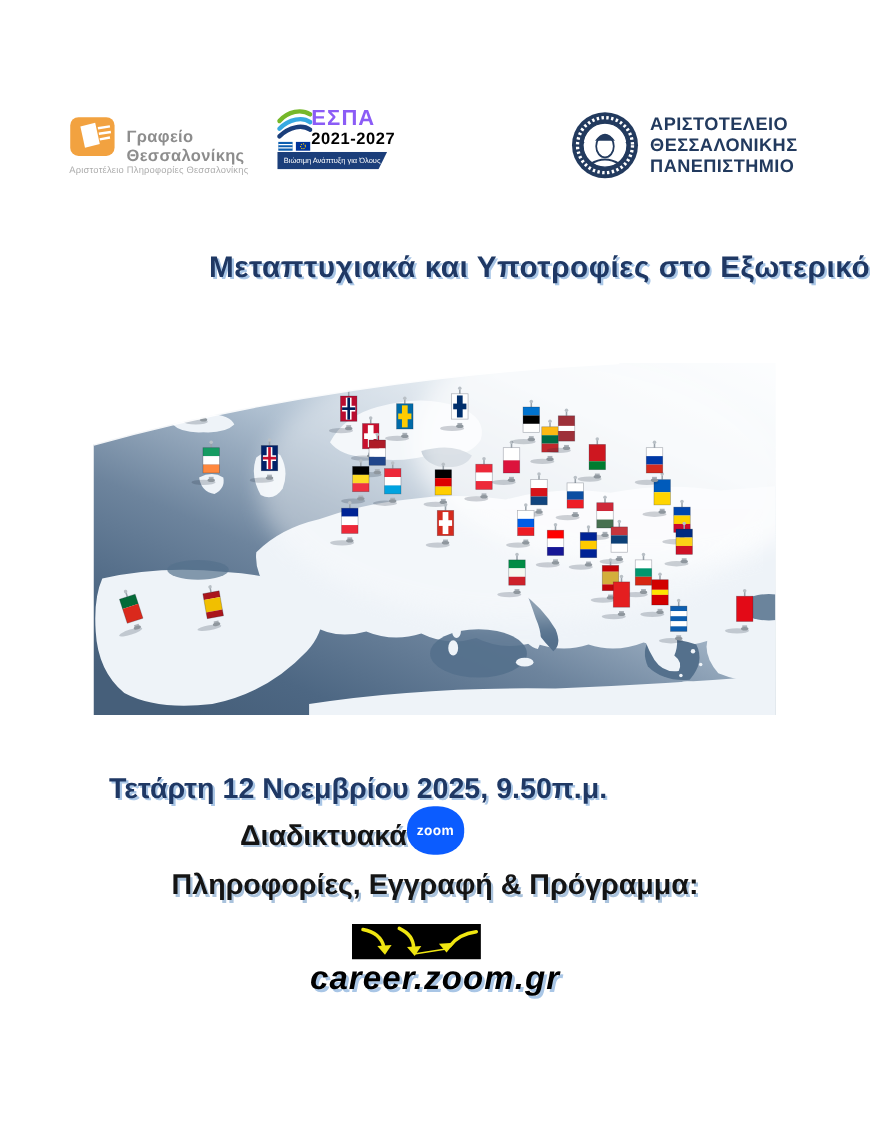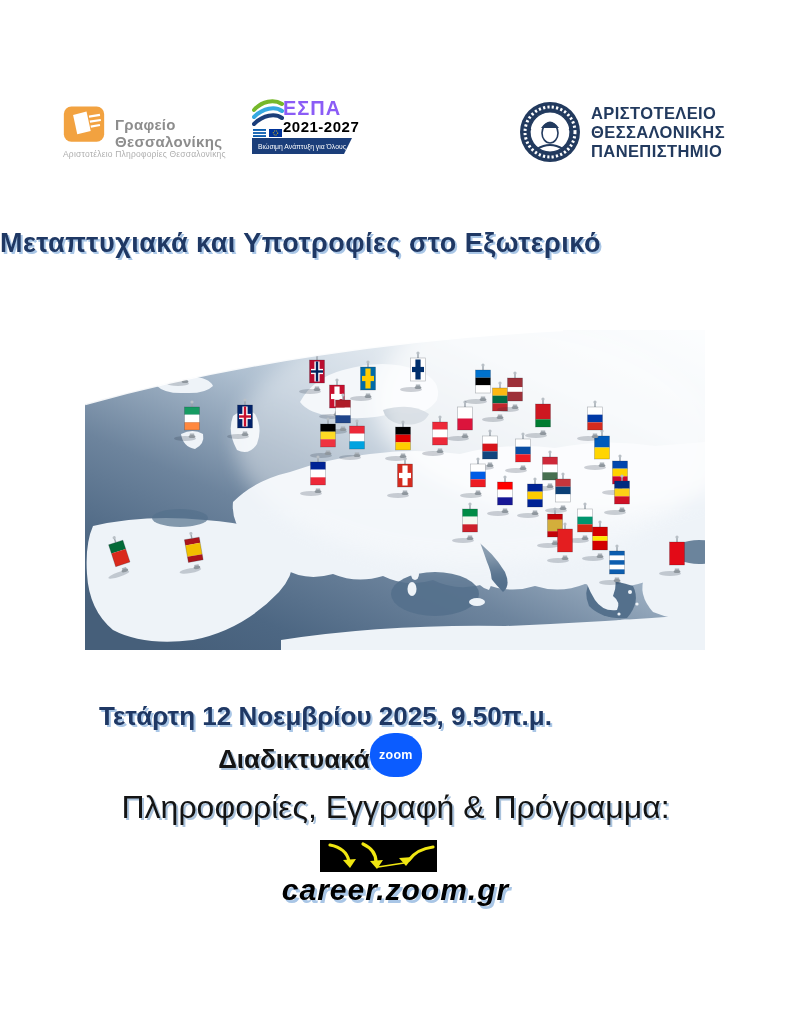--- a/index.html
+++ b/index.html
@@ -17,35 +17,35 @@
   #espa .period{position:absolute;left:31px;top:22px;font-size:15px;font-weight:bold;color:#000000;letter-spacing:.5px;}
   #espa .banner{position:absolute;left:0px;top:42px;width:100px;height:16px;background:#1b3e7a;
     clip-path:polygon(0 0,100% 0,92% 100%,0 100%);display:flex;align-items:center;justify-content:center;}
   #espa .banner span{color:#fff;font-size:6.8px;white-space:nowrap;}
 
   #auth{left:518px;top:100px;display:flex;align-items:center;}
   #auth .seal{width:64px;height:64px;}
   #auth .txt{margin-left:9px;font-size:16.5px;font-weight:bold;color:#223a5e;line-height:19px;letter-spacing:.4px;}
 
   
-  #headline{left:0;top:228px;width:791px;text-align:left;font-size:27px;font-weight:bold;
+  #headline{left:0;top:228px;width:791px;text-align:right;font-size:27px;font-weight:bold;
     color:#1f3864;text-shadow:2px 2px 0 #a9c6e6;letter-spacing:.5px;}
 
   
   #mapimg{left:85px;top:330px;width:620px;height:320px;}
 
   
   #dateline{left:0;top:701px;width:651px;text-align:center;font-size:26px;font-weight:bold;
     color:#1f3864;text-shadow:2px 2px 0 #a9c6e6;}
   #modeline{left:0;top:744px;width:640px;display:flex;justify-content:center;align-items:flex-start;}
   #modeline .txt{font-size:26px;font-weight:bold;color:#141414;text-shadow:2px 2px 0 #a9c2dc;}
   #zoombadge{width:52px;height:44px;margin-top:-11px;border-radius:46%;background:#0b5cff;
     display:flex;align-items:center;justify-content:center;}
   #zoombadge span{color:#fff;font-size:12.5px;font-weight:bold;letter-spacing:.3px;}
-  #infoline{left:0;top:789px;width:791px;text-align:center;font-size:32px;font-weight:normal;
+  #infoline{left:0;top:789px;width:791px;text-align:center;font-size:26px;font-weight:bold;
     color:#141414;text-shadow:2px 2px 0 #a9c2dc;}
   #arrowsbox{left:320px;top:840px;width:117px;height:32px;background:#000;}
   #careerline{left:0;top:873px;width:791px;text-align:center;font-size:30px;font-weight:bold;
     font-style:italic;color:#000;text-shadow:2.5px 2.5px 0 #a9c6e6;letter-spacing:1px;}
   #careerline a{color:#000;text-decoration:none;}
 </style>
 </head>
 <body>
 
 <div id="page">

